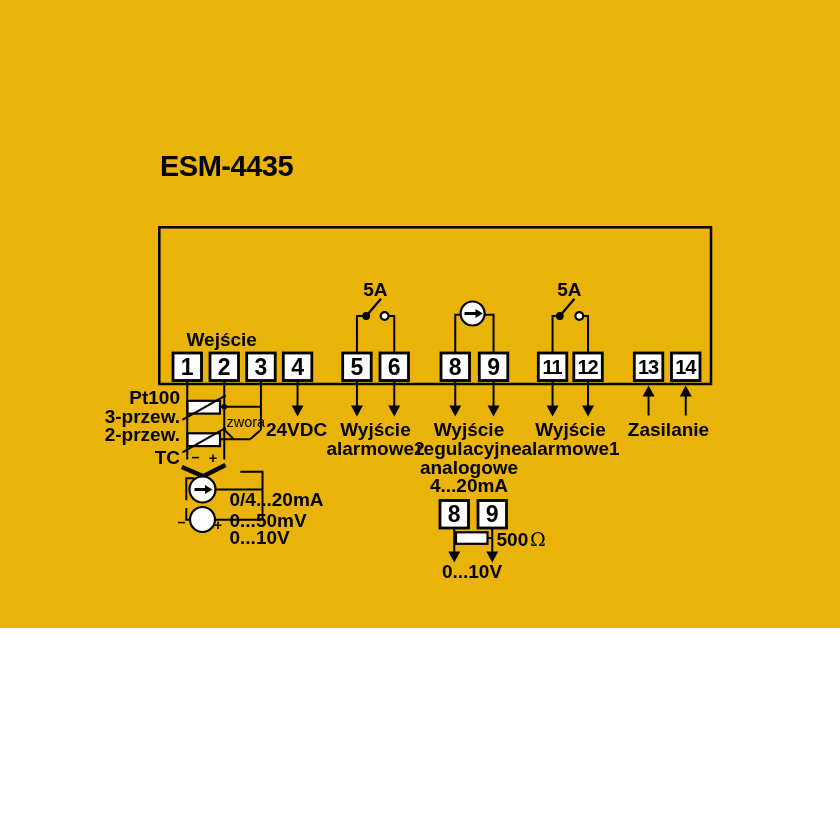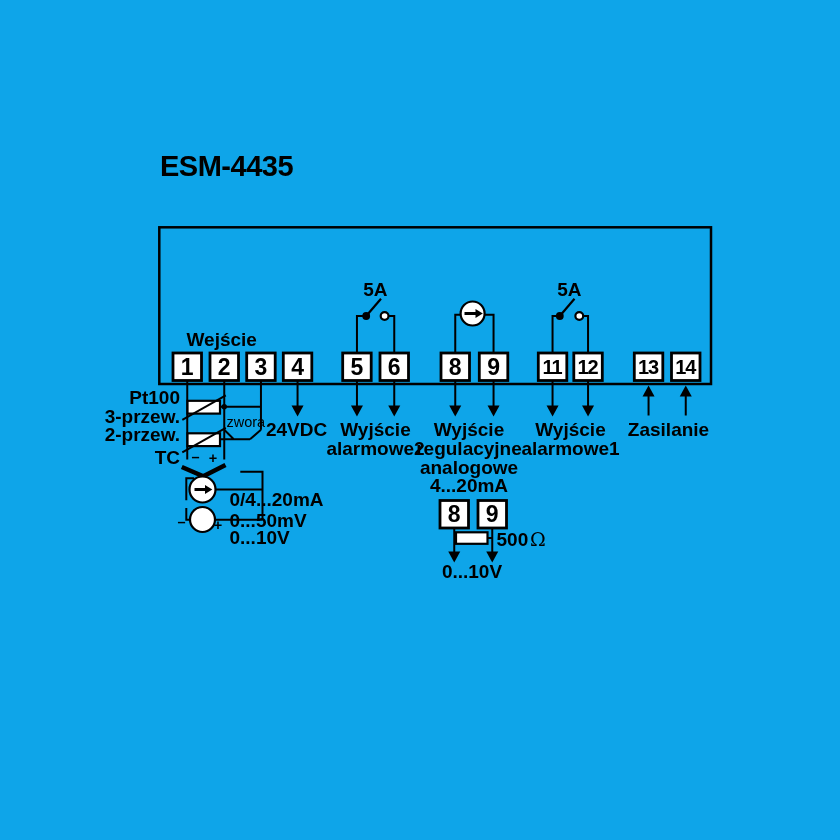--- a/index.html
+++ b/index.html
@@ -1,16 +1,16 @@
 <!DOCTYPE html>
 <html><head>
 <meta charset="utf-8">
 <style>
   html,body{margin:0;padding:0;background:#fff;}
-  .stage{width:840px;height:840px;background:#0ea5e9;position:relative;}
+  .stage{width:840px;height:628px;background:#eab308;position:relative;}
   svg text{font-family:"Liberation Sans",sans-serif;fill:#000;}
   .t-title{font-size:29px;font-weight:bold;letter-spacing:-0.5px;}
   .tt1{font-size:23px;font-weight:bold;text-anchor:middle;}
   .tt2{font-size:20px;font-weight:bold;text-anchor:middle;letter-spacing:-1px;}
   .t-lbl{font-size:19px;font-weight:bold;}
   .t-mid{text-anchor:middle;}
   .t-right{text-anchor:end;}
   .t-zwora{font-size:14.5px;}
   .t-sign{font-size:14.5px;font-weight:bold;text-anchor:middle;}
   .t-ohm{font-family:"DejaVu Serif",serif;font-size:19px;}

